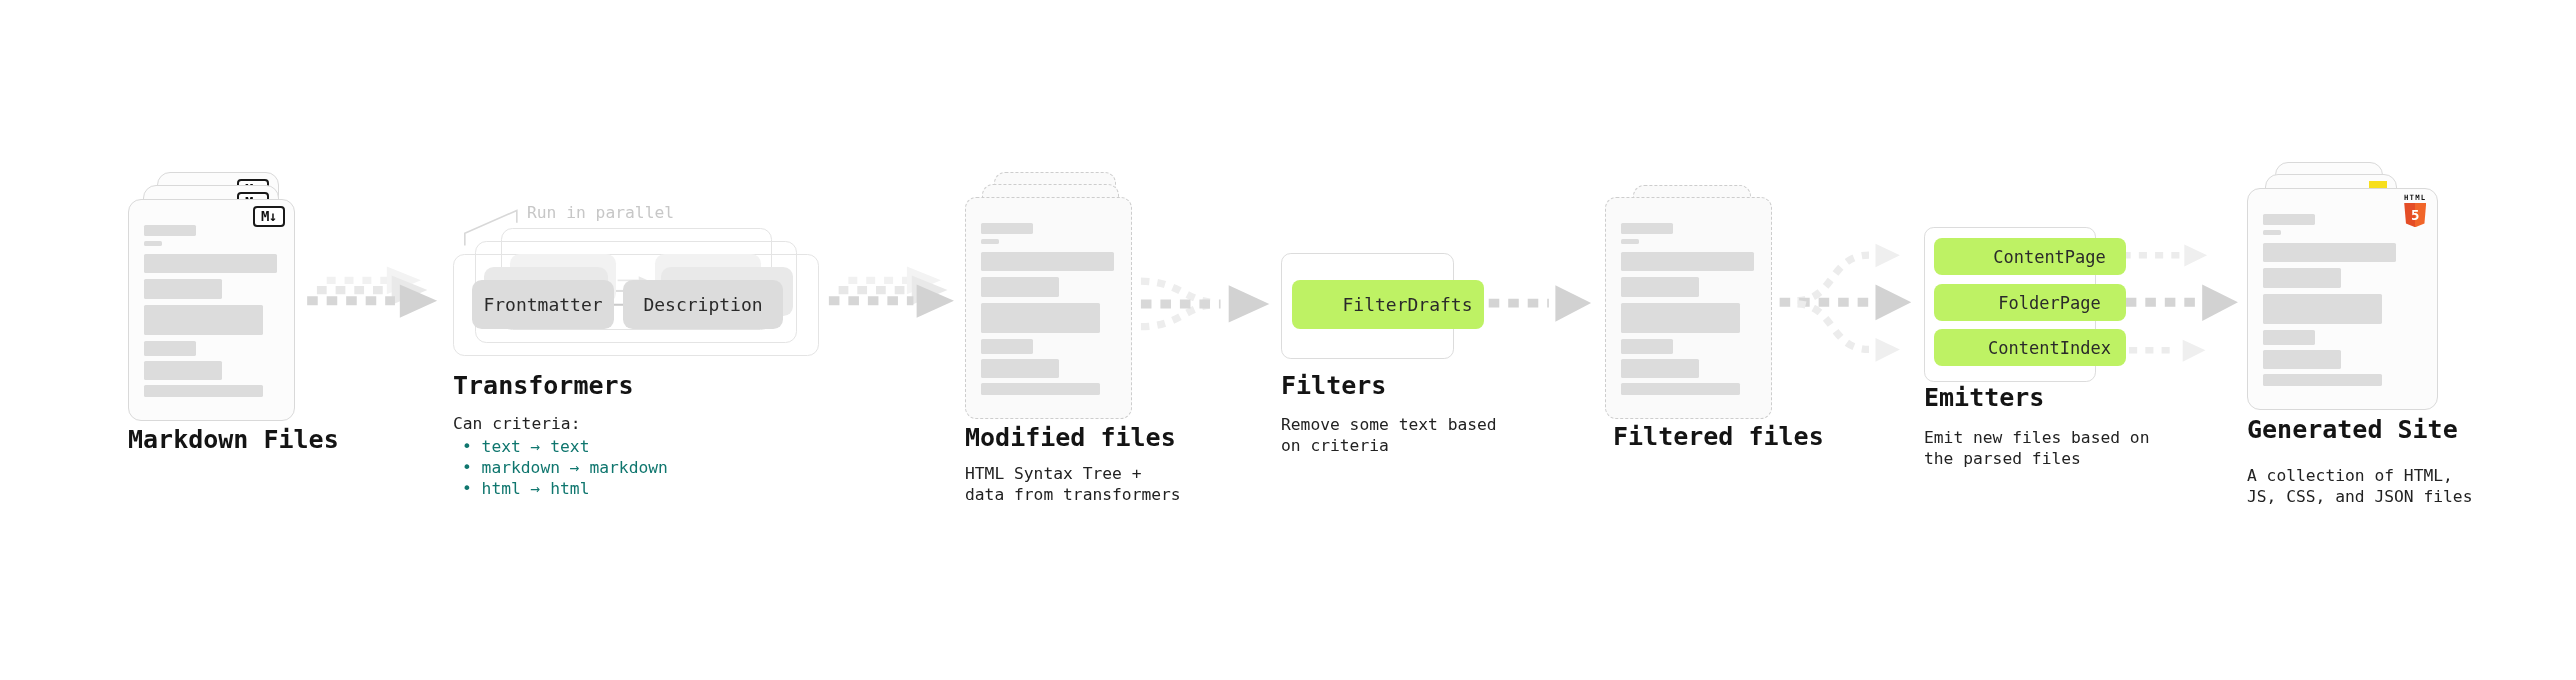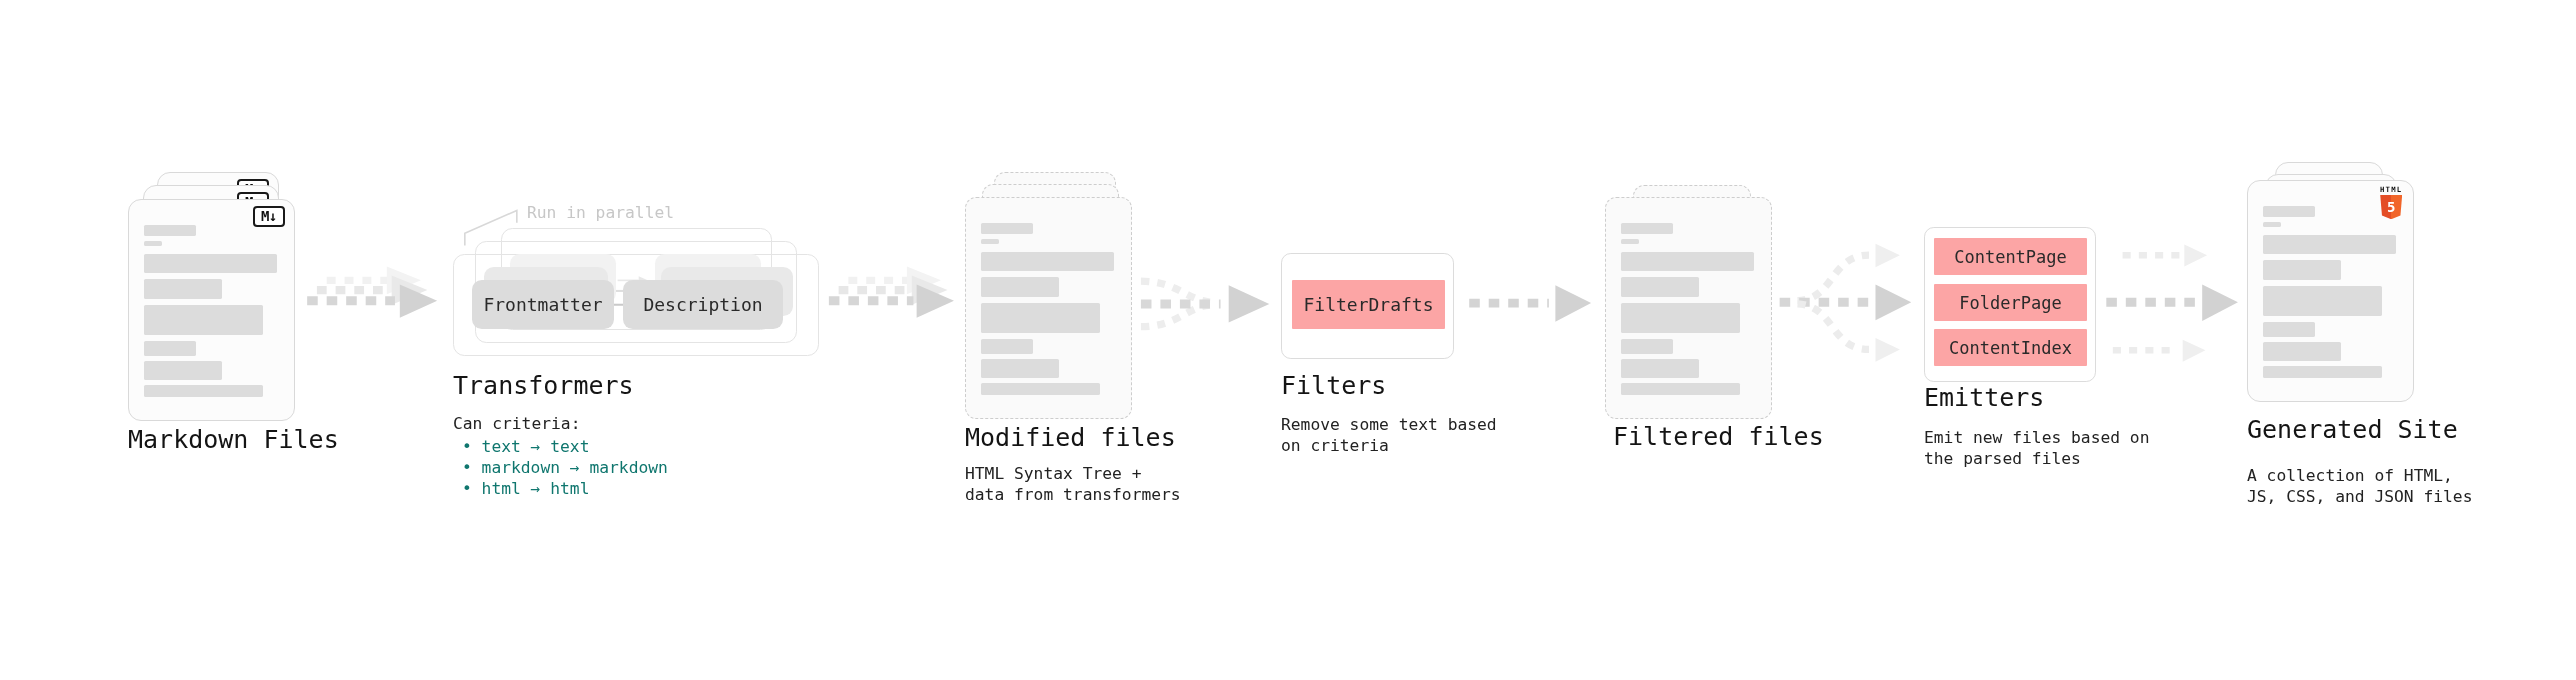--- a/index.html
+++ b/index.html
@@ -38,24 +38,24 @@
 
   
   .t-outline{position:absolute;height:102px;border:1.6px solid #e4e4e4;border-radius:11.4px;box-sizing:border-box;background:transparent;}
   .g-box{position:absolute;height:49px;border-radius:9.8px;background:#dcdcdc;display:flex;align-items:center;justify-content:center;
          font-size:18px;color:#2a2a2a;box-sizing:border-box;}
   .g-box.echo1{background:#e9e9e9;}
   .g-box.echo2{background:#f2f2f2;}
 
   
   .plugin-card{position:absolute;background:#ffffff;border:1.6px solid #dcdcdc;border-radius:9.8px;box-sizing:border-box;}
-  .p-box{position:absolute;border-radius:1px;background:#fca5a5;display:flex;align-items:center;justify-content:center;
-         font-size:17px;color:#2a2a2a;}
-
-  .stage-title{position:absolute;font-size:25px;font-weight:400;color:#141414;line-height:1.15;white-space:nowrap;}
+  .p-box{position:absolute;border-radius:8px;background:#bef264;display:flex;align-items:center;justify-content:center;
+         font-size:17px;color:#2a2a2a;padding-left:39px;}
+
+  .stage-title{position:absolute;font-size:25px;font-weight:700;color:#141414;line-height:1.15;white-space:nowrap;}
   .caption{position:absolute;font-size:16.3px;color:#222;line-height:21px;white-space:pre-line;}
   .bullets{position:absolute;font-size:16.3px;color:#0f766e;line-height:21px;white-space:nowrap;}
   .note-label{position:absolute;font-size:16.3px;color:#c7c7c7;white-space:nowrap;}
 </style>
 </head>
 <body>
 
 <div class="canvas">
 
   <svg class="flow" width="2576" height="681" viewBox="0 0 3170 838">
@@ -216,21 +216,21 @@
   <div>
     <div class="file-card" style="left:2275px;top:162px;width:108px;">
       <div class="css-badge">
         <div class="word">css</div>
         <div class="bbar"></div>
       </div>
     </div>
     <div class="file-card" style="left:2265px;top:174px;width:132px;">
       <div class="js-badge"></div>
     </div>
-    <div class="file-card with-bars" style="left:2247px;top:180px;width:167px;">
+    <div class="file-card with-bars" style="left:2247px;top:188px;width:191px;">
       <div class="html5-badge">
         <div class="word">HTML</div>
         <div class="shield">5</div>
       </div>
     <div class="bar" style="top: 25px; width: 52px; height: 11.4px;"></div>
         <div class="bar" style="top: 41px; width: 18px; height: 4.9px;"></div>
         <div class="bar" style="top: 54px; width: 133px; height: 18.7px;"></div>
         <div class="bar" style="top: 79px; width: 78px; height: 19.5px;"></div>
         <div class="bar" style="top: 105px; width: 119px; height: 30px;"></div>
         <div class="bar" style="top: 141px; width: 52px; height: 15.4px;"></div>

